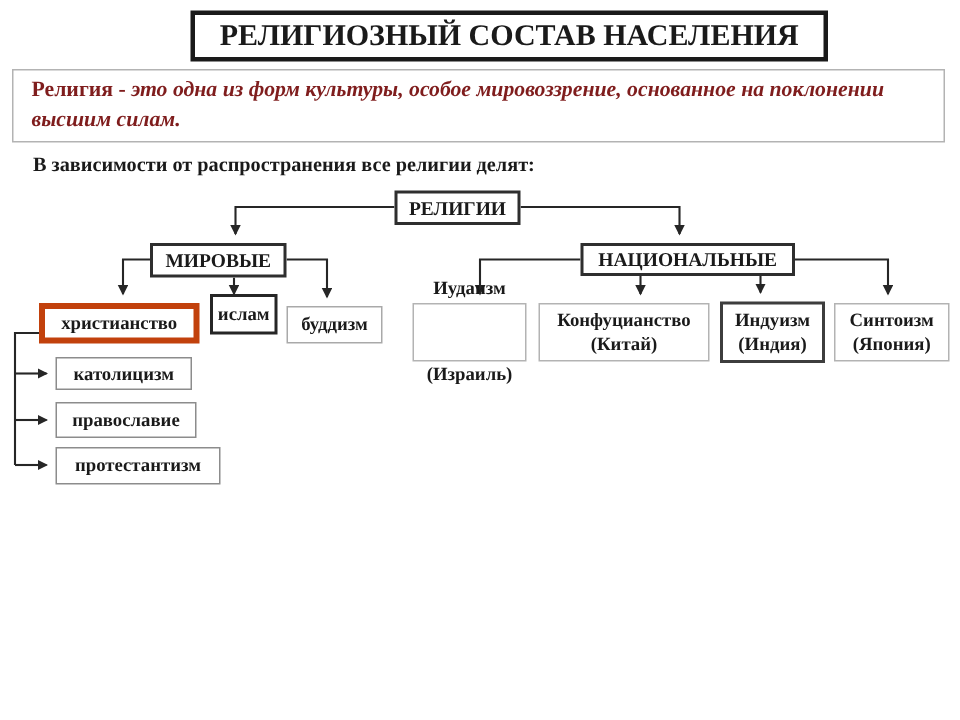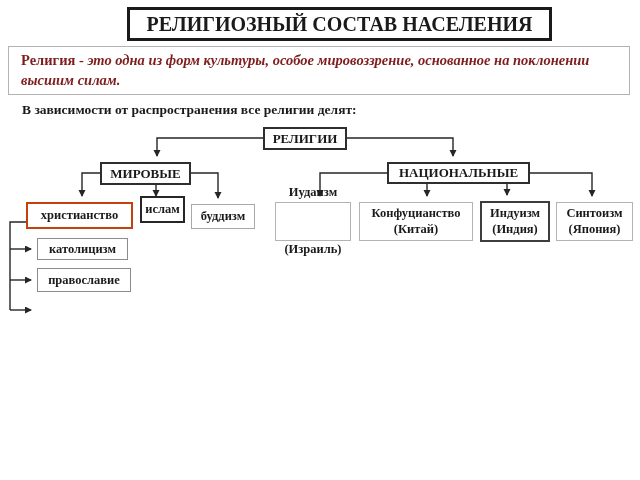--- a/index.html
+++ b/index.html
@@ -60,21 +60,21 @@
     text-align: center;
     white-space: nowrap;
   }
   .lvl1 { border: 2px solid #2e2e2e; font-size: 13px; }
 
   #n-root        { left: 263px; top: 127px; width: 84px;  height: 23px; }
   #n-world       { left: 100px; top: 162px; width: 91px;  height: 23px; }
   #n-national    { left: 387px; top: 162px; width: 143px; height: 22px; }
 
   #n-christianity { left: 26px;  top: 202px; width: 107px; height: 27px;
-                    border: 2px solid #c2410c; font-size: 12.5px; }
+                    border: 4px solid #c2410c; font-size: 12.5px; }
   #n-islam        { left: 140px; top: 196px; width: 45px;  height: 27px;
                     border: 2px solid #262626; font-size: 12.5px; }
   #n-buddhism     { left: 191px; top: 204px; width: 64px;  height: 25px;
                     border: 1px solid #a9a9a9; font-size: 12.5px; }
 
   .nat-node { flex-direction: column; line-height: 1.25; font-size: 12.5px; }
   #n-judaism      { left: 275px; top: 202px; width: 76px;  height: 39px;
                     border: 1px solid #b3b3b3; gap: 41px; }
   #n-confucianism { left: 359px; top: 202px; width: 114px; height: 39px;
                     border: 1px solid #b3b3b3; }
@@ -148,14 +148,15 @@
     <span>Индуизм</span>
     <span>(Индия)</span>
   </div>
   <div class="node nat-node" id="n-shintoism">
     <span>Синтоизм</span>
     <span>(Япония)</span>
   </div>
 
   <div class="node sub-node" id="n-catholicism">католицизм</div>
   <div class="node sub-node" id="n-orthodoxy">православие</div>
+  <div class="node sub-node" id="n-protestantism">протестантизм</div>
 
 </div>
 
 </body></html>

